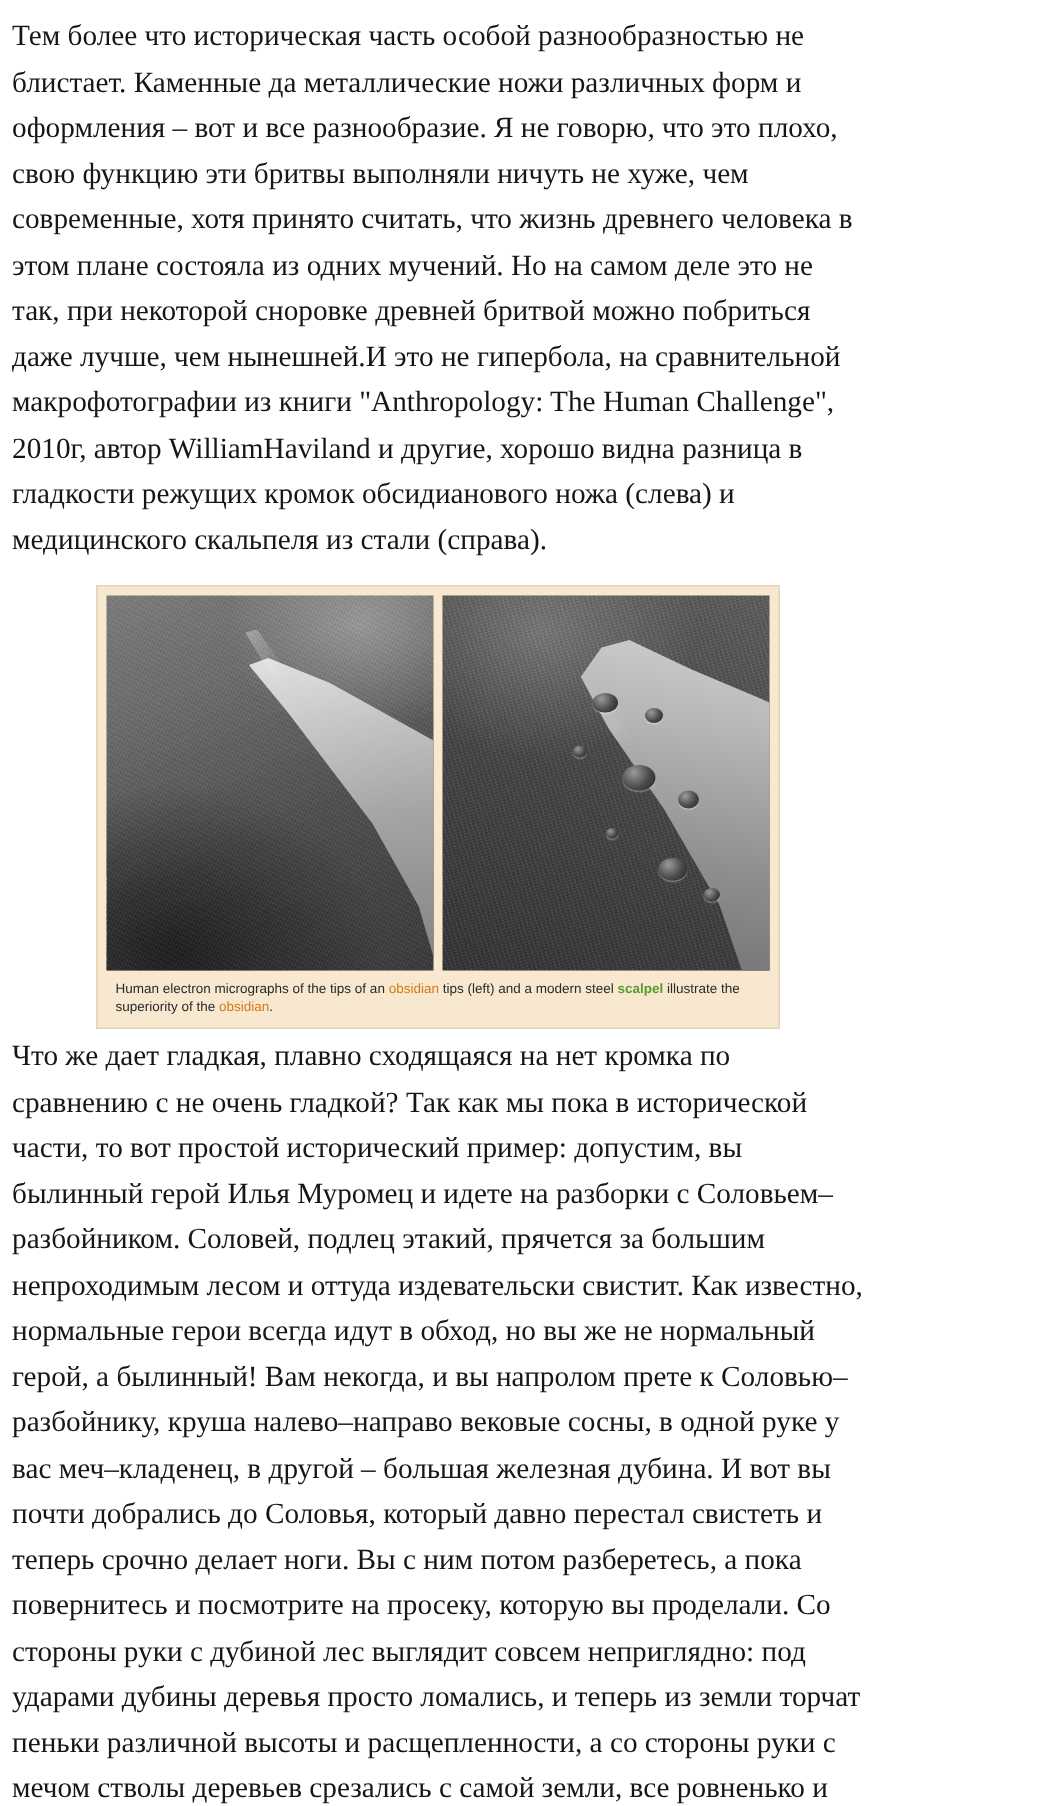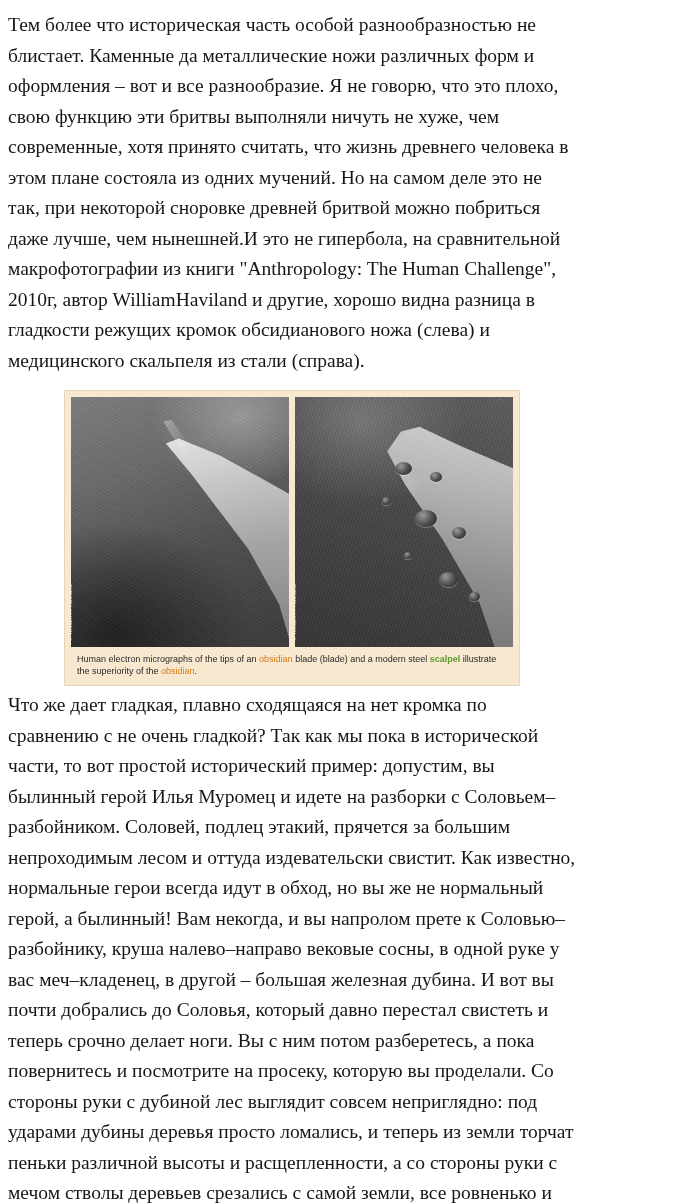--- a/index.html
+++ b/index.html
@@ -184,20 +184,20 @@
           <div class="pit" style="left:40%;top:40%;width:9px;height:8px;"></div>
           <div class="pit" style="left:66%;top:70%;width:19px;height:15px;"></div>
           <div class="pit" style="left:80%;top:78%;width:11px;height:9px;"></div>
           <div class="pit" style="left:50%;top:62%;width:8px;height:7px;"></div>
           <div class="credit">© William A. Haviland</div>
         </div>
 
       </div>
 
       <div class="caption">
-        <span>Human electron micrographs of the tips of an </span><span class="hl-orange">obsidian</span><span> blade (blade) and a modern steel </span><span class="hl-green">scalpel</span><span> illustrate the superiority of the </span><span class="hl-orange">obsidian</span><span>.</span>
+        <span>Human electron micrographs of the tips of an </span><span class="hl-orange">obsidian</span><span> tips (left) and a modern steel </span><span class="hl-green">scalpel</span><span> illustrate the superiority of the </span><span class="hl-orange">obsidian</span><span>.</span>
       </div>
     </div>
   </div>
 
   <p class="para para-bottom">Что же дает гладкая, плавно сходящаяся на нет кромка по сравнению с не очень гладкой? Так как мы пока в исторической части, то вот простой исторический пример: допустим, вы былинный герой Илья Муромец и идете на разборки с Соловьем–разбойником. Соловей, подлец этакий, прячется за большим непроходимым лесом и оттуда издевательски свистит. Как известно, нормальные герои всегда идут в обход, но вы же не нормальный герой, а былинный! Вам некогда, и вы напролом прете к Соловью–разбойнику, круша налево–направо вековые сосны, в одной руке у вас меч–кладенец, в другой – большая железная дубина. И вот вы почти добрались до Соловья, который давно перестал свистеть и теперь срочно делает ноги. Вы с ним потом разберетесь, а пока повернитесь и посмотрите на просеку, которую вы проделали. Со стороны руки с дубиной лес выглядит совсем неприглядно: под ударами дубины деревья просто ломались, и теперь из земли торчат пеньки различной высоты и расщепленности, а со стороны руки с мечом стволы деревьев срезались с самой земли, все ровненько и чисто, практически автобан. Так и при бритье: тупая режущая кромка волосы ломает, а острая – срезает.</p>
 
 </div>
 
 </body></html>

